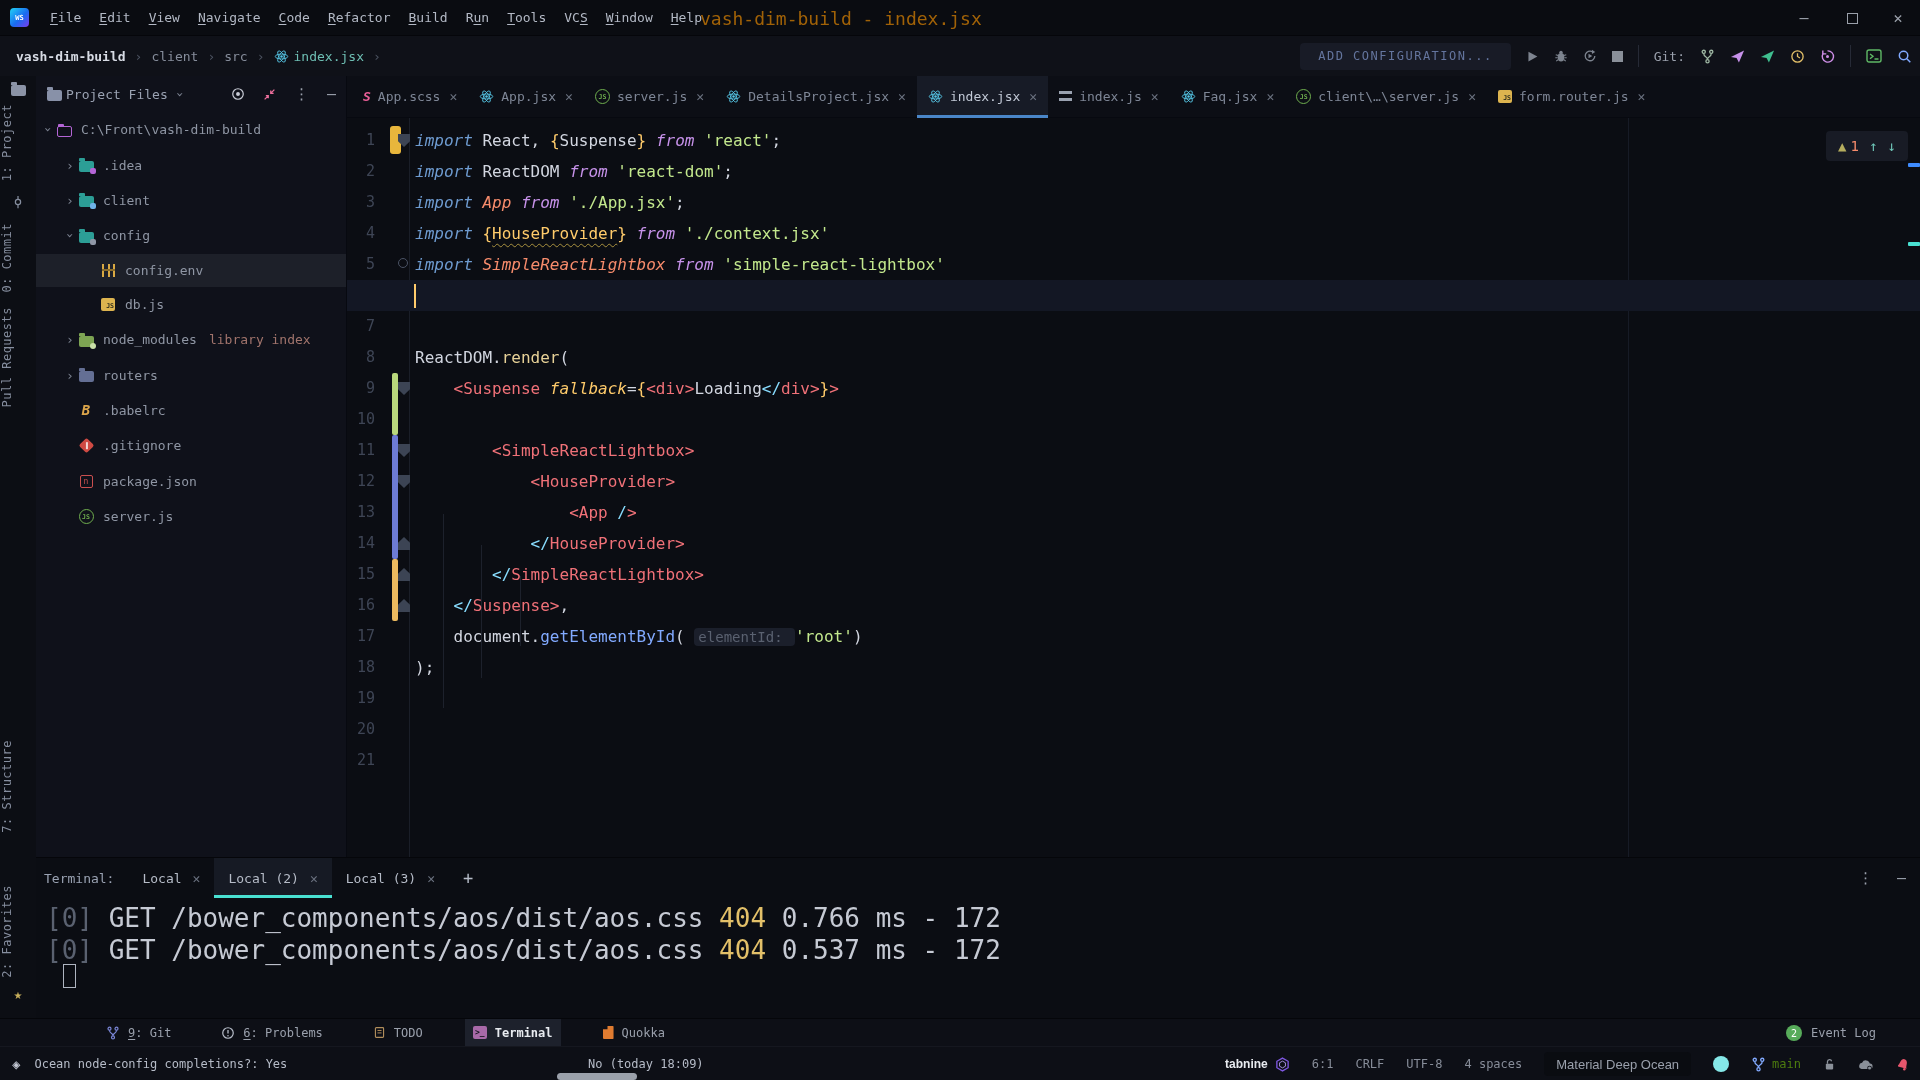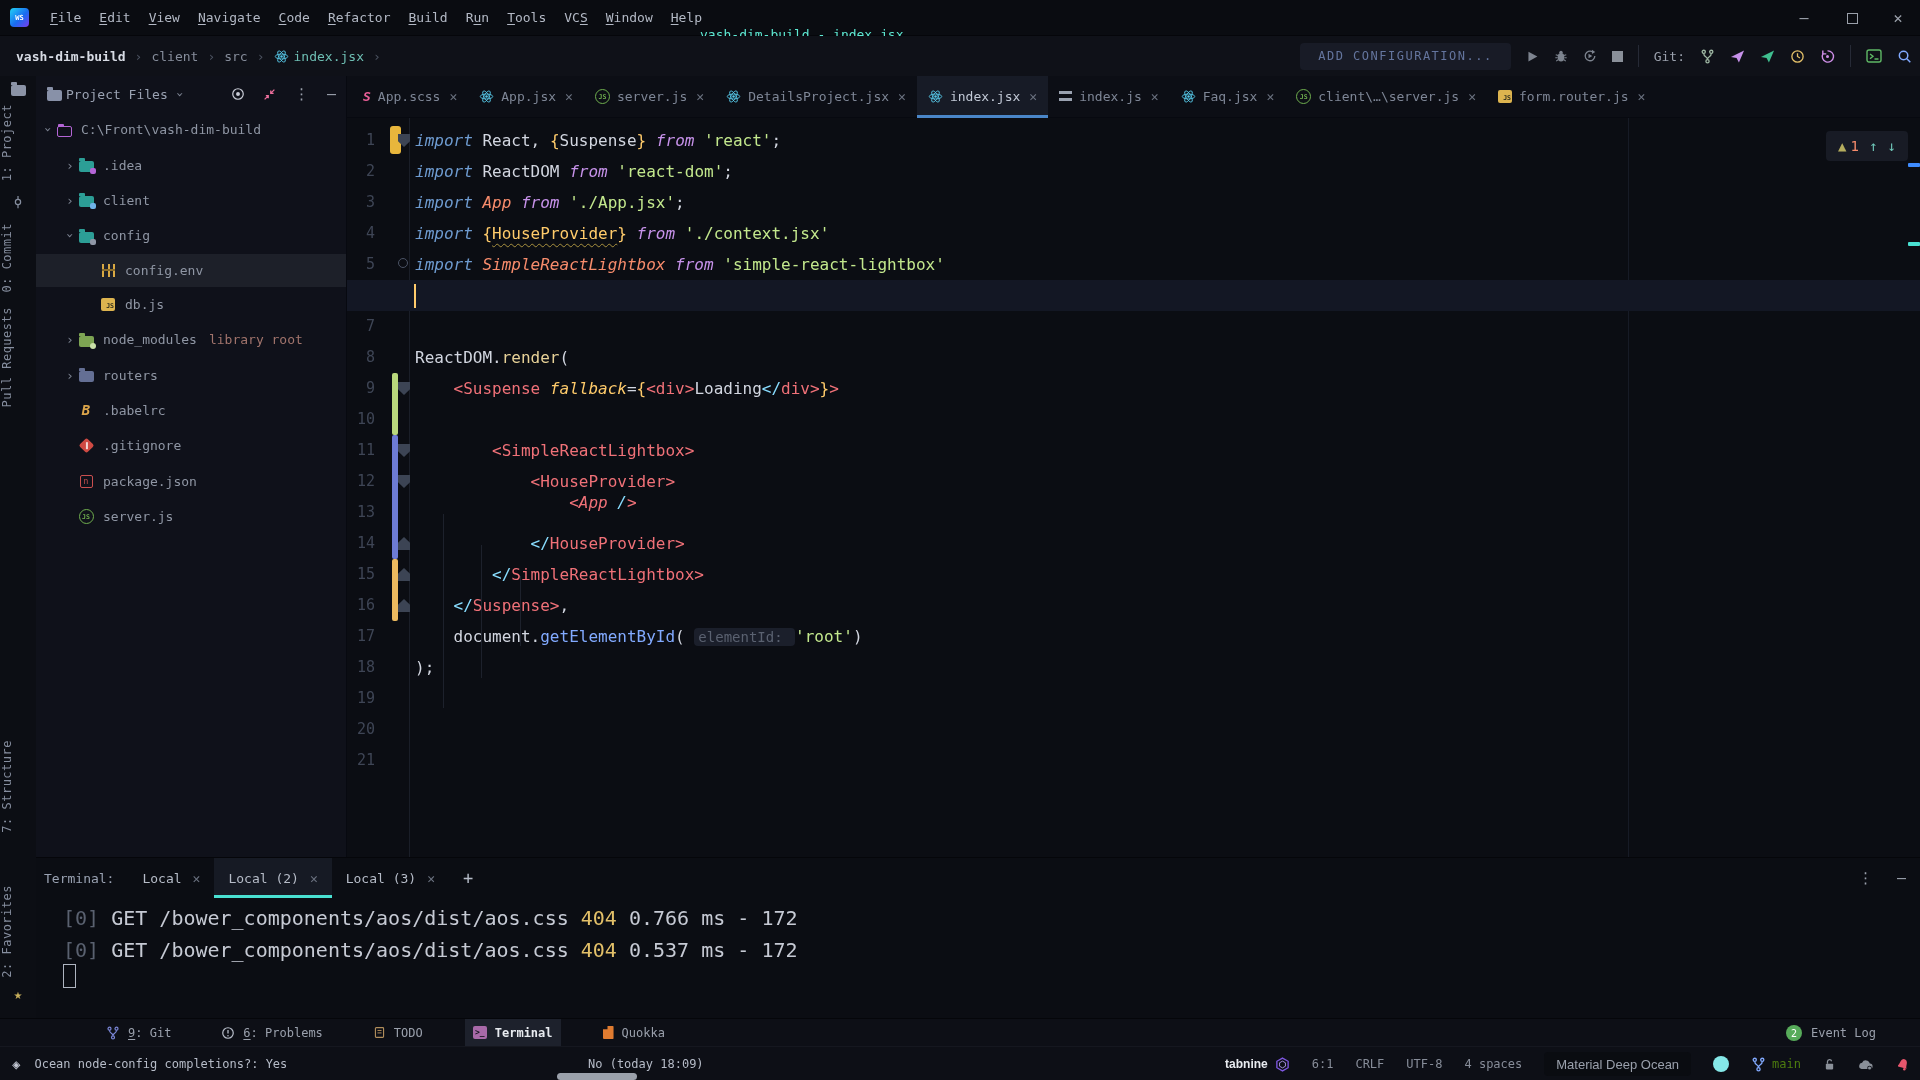--- a/index.html
+++ b/index.html
@@ -8,22 +8,22 @@
   .abs { position:absolute; }
   u { text-underline-offset:2px; }
 
   
   #titlebar { position:absolute; left:0; top:0; width:1920px; height:36px; background:#0a0c11;
     display:flex; align-items:center; border-bottom:1px solid #05060a; }
   #ws-logo { width:19px; height:19px; margin:0 12px 0 10px; border-radius:4px;
     background:linear-gradient(135deg,#21d3f5 0%,#1a6bf0 55%,#7a3df0 100%);
     color:#fff; font-size:7px; font-weight:bold; display:flex; align-items:center; justify-content:center; }
   .menu-item { color:#b3b9c5; font-size:13px; padding:0 9px; height:36px; display:flex; align-items:center; cursor:default; }
-  #win-title { position:absolute; left:700px; top:16px; height:36px; display:flex; align-items:center;
-    color:#5eead4; font-size:13px; }
+  #win-title { position:absolute; left:700px; top:0; height:36px; display:flex; align-items:center;
+    color:#a16207; font-size:18px; }
   .win-ctl { position:absolute; top:0; width:44px; height:36px; display:flex; align-items:center;
     justify-content:center; color:#9aa0aa; font-size:15px; }
   .win-box { width:11px; height:11px; border:1.5px solid #9aa0aa; }
 
   
   #toolbar { position:absolute; left:0; top:36px; width:1920px; height:40px; background:#0f1118;
     display:flex; align-items:center; }
   #breadcrumbs { display:flex; align-items:center; margin-left:16px; gap:9px; font-size:13px; color:#868d9b; }
   .crumb-root { color:#d7dbe4; font-weight:bold; }
   .crumb-sep { color:#4d5462; font-size:13px; }
@@ -112,21 +112,21 @@
 
   
   #terminal { position:absolute; left:36px; top:857px; width:1884px; height:161px; background:#0b0d13; border-top:1px solid #05060a; }
   #term-tabs { position:absolute; left:0; top:0; width:100%; height:40px; display:flex; align-items:stretch; }
   #term-label { color:#9aa2b2; font-size:13px; display:flex; align-items:center; padding:0 14px 0 8px; }
   .term-tab { display:flex; align-items:center; gap:9px; padding:0 14px; color:#b6bcc8; font-size:13px; position:relative; }
   .term-tab.active { background:#161a24; }
   .term-tab.active::after { content:""; position:absolute; left:0; bottom:0; width:100%; height:3px; background:#49e0d2; }
   .term-plus { color:#b6bcc8; font-size:17px; display:flex; align-items:center; padding:0 14px; }
   #term-right { position:absolute; right:14px; top:0; height:40px; display:flex; align-items:center; gap:24px; color:#9aa0ac; }
-  .term-line { position:absolute; left:27px; font-size:20px; white-space:pre; line-height:30px; }
+  .term-line { position:absolute; left:10px; font-size:26px; white-space:pre; line-height:30px; }
   .tm-d{color:#5a6170} .tm-p{color:#c6cad4} .tm-n{color:#e3c069}
   #term-cursor { position:absolute; left:27px; top:106px; width:13px; height:24px; border:1.5px solid #aeb4c0; }
 
   
   #bottombar { position:absolute; left:0; top:1018px; width:1920px; height:28px; background:#0d0f16;
     border-top:1px solid #05060a; display:flex; align-items:center; gap:34px; padding-left:98px; }
   .bb-item { display:flex; align-items:center; gap:8px; color:#9aa0ac; font-size:12px; height:28px; padding:0 8px; }
   .bb-item.active { background:#1d212c; color:#e8ebf0; font-weight:bold; }
   #event-log { position:absolute; right:44px; top:0; height:28px; display:flex; align-items:center; gap:9px; color:#9aa0ac; font-size:12px; }
   .badge-green { width:16px; height:16px; border-radius:50%; background:#57ab5a; color:#fff; font-size:10px;
@@ -388,21 +388,21 @@
         <span>db.js</span>
       </div>
       <div class="tree-row" style="height: 35.4px; padding-left: 28px;">
         <span class="chev">›</span>
         <span class="ticon">
           <span class="cssfolder" style="--fc:#7da453">
             <span class="badge-dot" style="background:#c9e0a8;border-radius:50%"></span>
           </span>
         </span>
         <span>node_modules</span>
-        <span class="tree-meta">library root</span>
+        <span class="tree-meta">library index</span>
       </div>
       <div class="tree-row" style="height: 35.4px; padding-left: 28px;">
         <span class="chev">›</span>
         <span class="ticon">
           <span class="cssfolder" style="--fc:#646f94"></span>
         </span>
         <span>routers</span>
       </div>
       <div class="tree-row" style="height: 35.4px; padding-left: 28px;">
         <span class="chev"></span>
@@ -551,21 +551,21 @@
         <div class="ln" style="top: 224px;">8</div>
         <div class="cl" style="top: 224px; padding-left: 0px;"><span class="tk-p">ReactDOM.</span><span class="tk-y">render</span><span class="tk-p">(</span></div>
         <div class="ln" style="top: 255px;">9</div>
         <div class="cl" style="top: 255px; padding-left: 38.532px;"><span class="tk-t">&lt;Suspense </span><span class="tk-a">fallback</span><span class="tk-p">=</span><span class="tk-b">{</span><span class="tk-t">&lt;div&gt;</span><span class="tk-p">Loading</span><span class="tk-c">&lt;/</span><span class="tk-t">div&gt;</span><span class="tk-b">}</span><span class="tk-t">&gt;</span></div>
         <div class="ln" style="top: 286px;">10</div>
         <div class="ln" style="top: 317px;">11</div>
         <div class="cl" style="top: 317px; padding-left: 77.064px;"><span class="tk-t">&lt;SimpleReactLightbox&gt;</span></div>
         <div class="ln" style="top: 348px;">12</div>
         <div class="cl" style="top: 348px; padding-left: 115.596px;"><span class="tk-t">&lt;HouseProvider&gt;</span></div>
         <div class="ln" style="top: 379px;">13</div>
-        <div class="cl" style="top: 369px; padding-left: 154.128px; font-style: italic;"><span class="tk-t">&lt;App </span><span class="tk-c">/</span><span class="tk-t">&gt;</span></div>
+        <div class="cl" style="top: 379px; padding-left: 154.128px;"><span class="tk-t">&lt;App </span><span class="tk-c">/</span><span class="tk-t">&gt;</span></div>
         <div class="ln" style="top: 410px;">14</div>
         <div class="cl" style="top: 410px; padding-left: 115.596px;"><span class="tk-c">&lt;/</span><span class="tk-t">HouseProvider</span><span class="tk-t">&gt;</span></div>
         <div class="ln" style="top: 441px;">15</div>
         <div class="cl" style="top: 441px; padding-left: 77.064px;"><span class="tk-c">&lt;/</span><span class="tk-t">SimpleReactLightbox</span><span class="tk-t">&gt;</span></div>
         <div class="ln" style="top: 472px;">16</div>
         <div class="cl" style="top: 472px; padding-left: 38.532px;"><span class="tk-c">&lt;/</span><span class="tk-t">Suspense</span><span class="tk-t">&gt;</span><span class="tk-p">,</span></div>
         <div class="ln" style="top: 503px;">17</div>
         <div class="cl" style="top: 503px; padding-left: 38.532px;"><span class="tk-p">document.</span><span class="tk-m">getElementById</span><span class="tk-p">( </span><span class="tk-h">elementId: </span><span class="tk-s">'root'</span><span class="tk-p">)</span></div>
         <div class="ln" style="top: 534px;">18</div>
         <div class="cl" style="top: 534px; padding-left: 0px;"><span class="tk-p">);</span></div>

